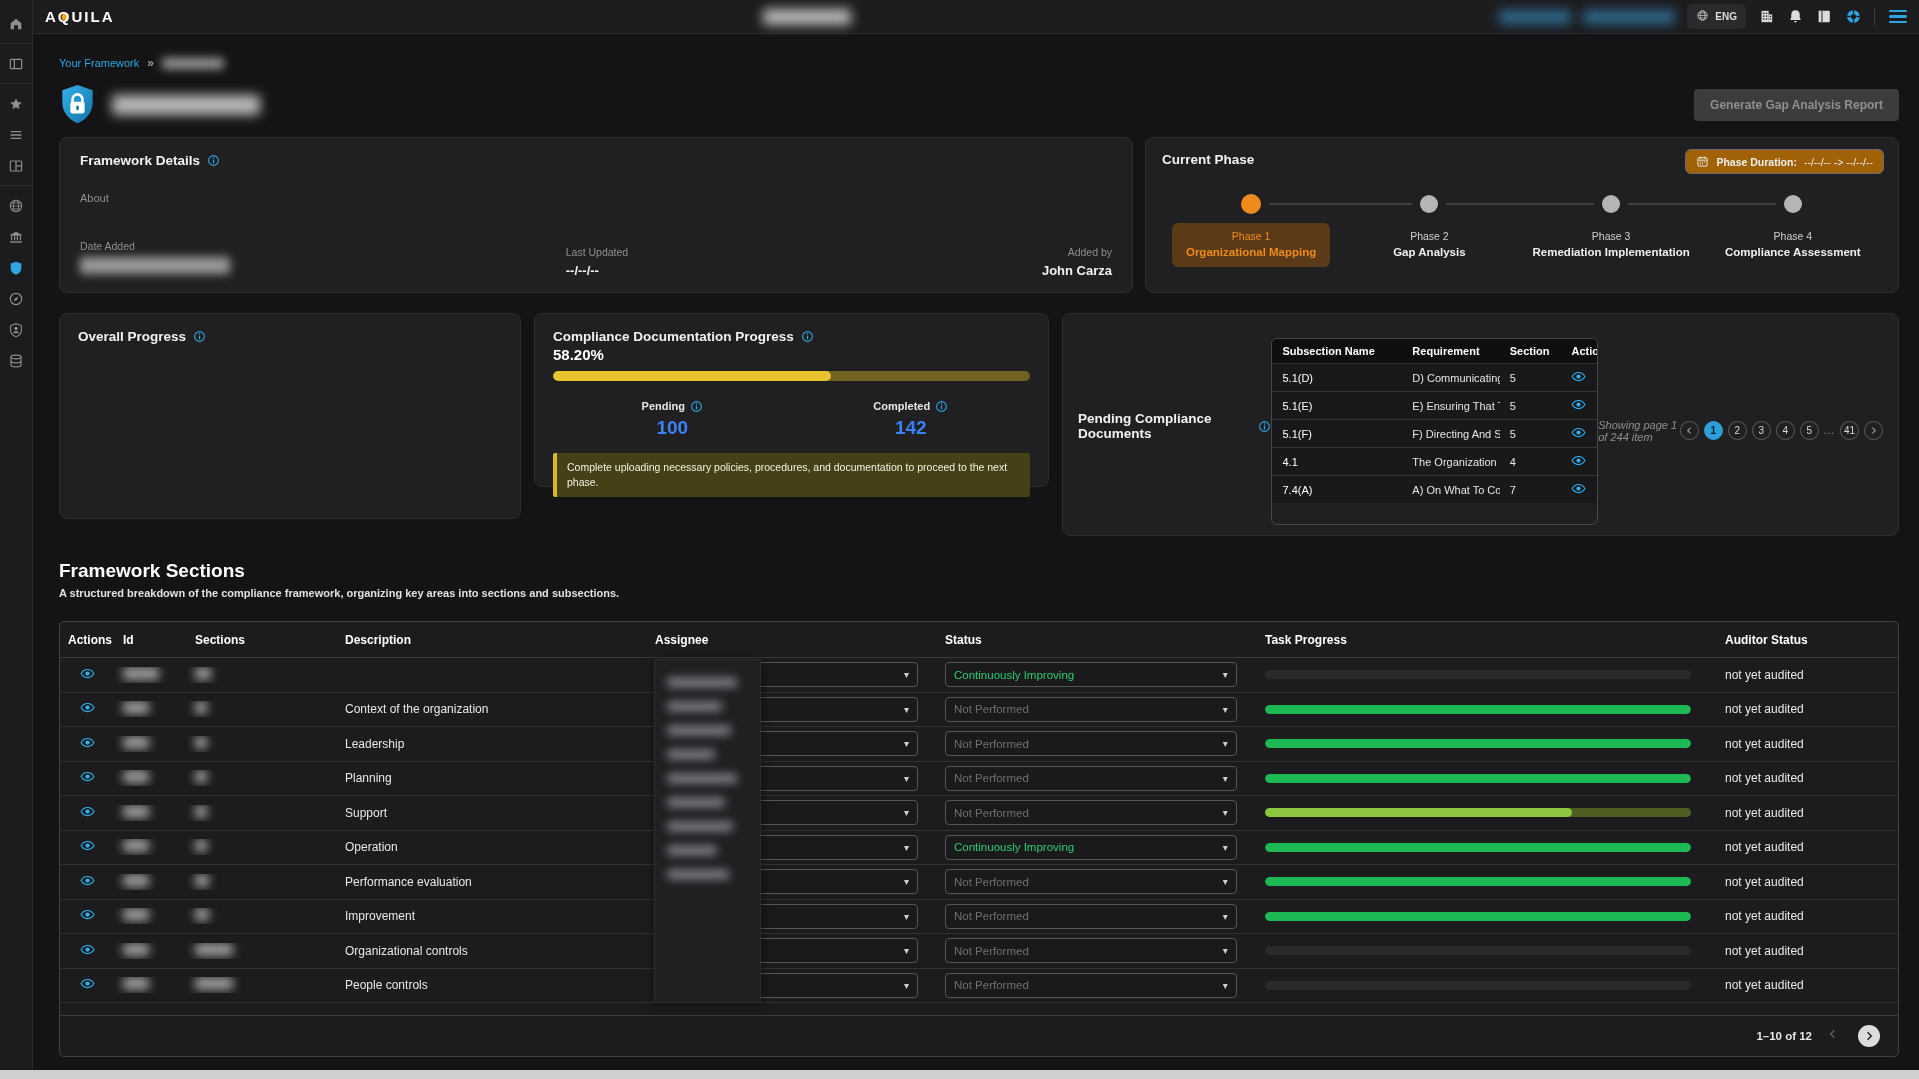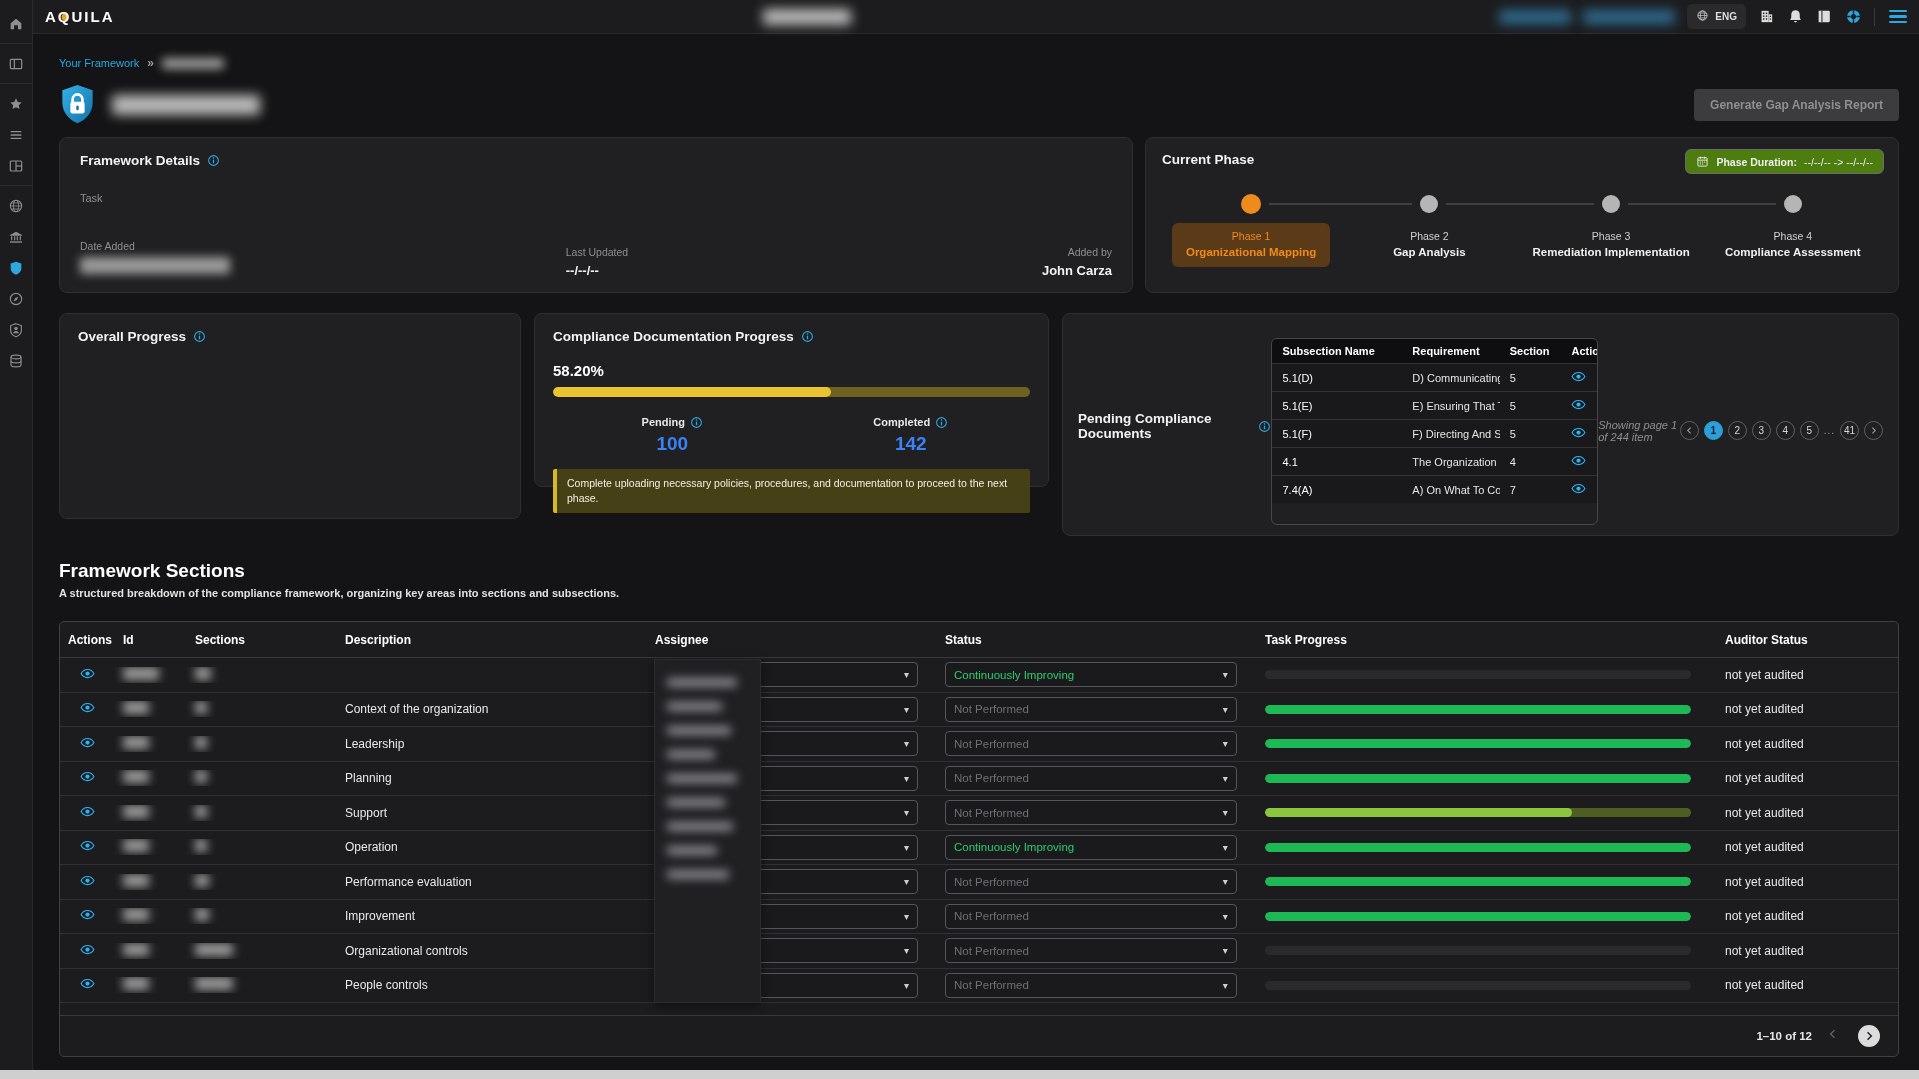--- a/index.html
+++ b/index.html
@@ -56,21 +56,21 @@
 
   
   #fd-card { flex:0 0 1074px; height:156px; padding:15px 20px 14px 20px; display:flex; flex-direction:column; }
   .fd-about { margin-top:24px; font-size:11px; color:#8f8f8f; }
   .fd-bottom { margin-top:auto; display:grid; grid-template-columns:1.02fr 1fr auto; align-items:end; }
   .fd-label { font-size:10.5px; color:#8f8f8f; margin-bottom:5px; }
   .fd-value { font-size:13px; font-weight:bold; color:#f2f2f2; }
 
   
   #cp-card { flex:1; height:156px; padding:14px 16px; }
-  .dur-pill { position:absolute; top:11px; right:14px; border:1px solid #6a6a6e; border-radius:6px; padding:5px 10px; display:flex; align-items:center; gap:7px; font-size:10.5px; color:#f0f0f0; background:#4d7c0f; }
+  .dur-pill { position:absolute; top:11px; right:14px; border:1px solid #6a6a6e; border-radius:6px; padding:5px 10px; display:flex; align-items:center; gap:7px; font-size:10.5px; color:#f0f0f0; background:#a16207; }
   .dur-pill svg { width:13px; height:13px; color:#e8e8e8; }
   .phases { display:flex; margin-top:26px; }
   .phase { flex:1; display:flex; flex-direction:column; align-items:center; }
   .ph-track { width:100%; display:flex; align-items:center; height:22px; }
   .ph-line { flex:1; height:2px; background:#3f3f42; }
   .ph-line.hidden { background:transparent; }
   .ph-dot { width:18px; height:18px; border-radius:50%; background:#b5b5b5; margin:0 8px; flex:0 0 auto; }
   .ph-dot.active { background:#ef8b1d; width:20px; height:20px; }
   .ph-box { margin-top:8px; text-align:center; padding:7px 14px; border-radius:6px; min-height:44px; }
   .ph-box.active { background:#5a3a17; }
@@ -80,21 +80,21 @@
 
   
   #op-card { flex:0 0 462px; height:206px; padding:15px 18px; }
   .gauge-wrap { position:relative; width:216px; height:158px; margin:2px auto 0; }
   .gauge-txt { position:absolute; left:0; right:0; top:84px; text-align:center; }
   .gauge-val { font-size:21px; font-weight:bold; color:#fff; }
   .gauge-sub { font-size:8.5px; color:#8f8f8f; margin-top:2px; }
 
   
   #dp-card { flex:0 0 515px; height:174px; padding:15px 18px; }
-  .dp-pct { margin-top:18px; font-size:15px; font-weight:bold; color:#fff; }
+  .dp-pct { margin-top:2px; font-size:15px; font-weight:bold; color:#fff; }
   .dp-bar { margin-top:8px; height:10px; border-radius:5px; background:#6f611f; overflow:hidden; }
   .dp-fill { height:100%; border-radius:5px; background:#e9c430; }
   .dp-stats { margin-top:15px; display:flex; }
   .dp-stat { flex:1; text-align:center; }
   .dp-stat-label { font-size:11px; font-weight:bold; color:#e8e8e8; display:inline-flex; align-items:center; gap:5px; }
   .dp-stat-val { font-size:19px; font-weight:bold; color:#3b82f6; margin-top:3px; }
   .dp-alert { margin-top:14px; background:#454016; border-left:4px solid #d6b929; padding:7px 10px; font-size:10.5px; line-height:1.45; color:#f4f1e2; border-radius:2px; }
 
   
   #pd-card { flex:1; height:223px; padding:13px 15px 10px 15px; display:flex; flex-direction:row; }
@@ -312,21 +312,21 @@
           <div class="card-title">
             <span>Framework Details</span>
             <span class="info-ic">
                 <svg viewBox="0 0 24 24">
                   <circle cx="12" cy="12" r="9" fill="none" stroke="currentColor" stroke-width="2"></circle>
                   <path d="M12 10.5V17" stroke="currentColor" stroke-width="2.4"></path>
                   <circle cx="12" cy="7.3" r="1.5" fill="currentColor"></circle>
                 </svg>
               </span>
           </div>
-          <div class="fd-about">Task</div>
+          <div class="fd-about">About</div>
           <div class="fd-bottom">
             <div>
               <div class="fd-label">Date Added</div>
               <span class="blur" style="width:150px;height:17px;"></span>
             </div>
             <div>
               <div class="fd-label">Last Updated</div>
               <div class="fd-value">--/--/--</div>
             </div>
             <div style="text-align:right;">

